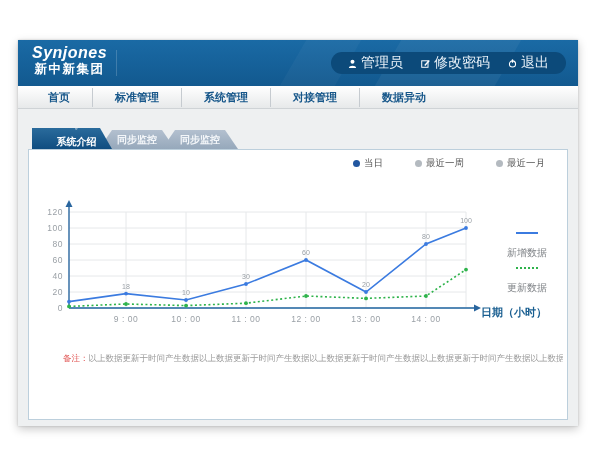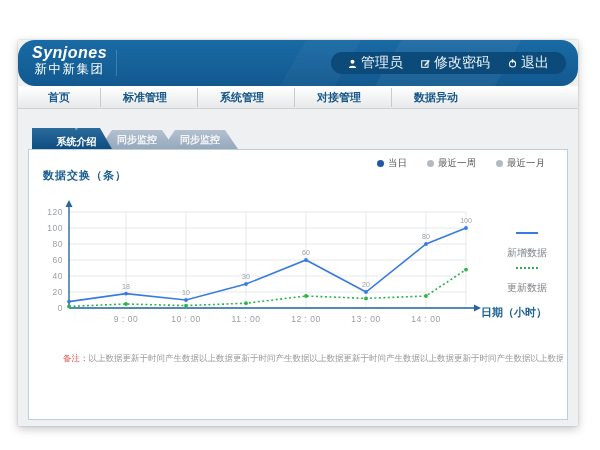--- a/index.html
+++ b/index.html
@@ -1,52 +1,52 @@
 <!DOCTYPE html>
 <html><head>
 <meta charset="utf-8">
 <style>
   html,body{margin:0;padding:0;}
   body{width:600px;height:450px;background:#ffffff;position:relative;overflow:hidden;
        font-family:"Liberation Sans",sans-serif;}
   .window{position:absolute;left:18px;top:40px;width:560px;height:386px;background:#eef0f1;
           box-shadow:0 3px 9px rgba(0,0,0,.22),0 0 2px rgba(0,0,0,.18);}
   
-  .header{position:relative;height:46px;background:linear-gradient(180deg,#1a6aa5,#12598f);overflow:hidden;border-radius:17px;}
+  .header{position:relative;height:46px;background:linear-gradient(180deg,#1a6aa5,#12598f);overflow:hidden;}
   .streak{position:absolute;top:-6px;bottom:-6px;background:rgba(255,255,255,.05);transform:skewX(-30deg);}
   .s1{right:70px;width:120px;}
   .s2{right:230px;width:55px;background:rgba(255,255,255,.035);}
   .logo{position:absolute;left:14px;top:4px;color:#fff;text-align:center;line-height:1.15;}
   .logo .en{font-size:16px;font-weight:bold;font-style:italic;letter-spacing:.5px;}
-  .logo .cn{font-size:12.5px;font-weight:normal;letter-spacing:1.5px;}
+  .logo .cn{font-size:12.5px;font-weight:bold;letter-spacing:1.5px;}
   .header-divider{position:absolute;left:98px;top:10px;width:1px;height:26px;background:rgba(255,255,255,.18);}
   .app-title{position:absolute;left:108px;top:15px;color:#ffffff;font-size:14.5px;letter-spacing:2px;}
   .user-pill{position:absolute;right:12px;top:12px;height:22px;background:#0c4a7a;border-radius:11px;
              display:flex;align-items:center;padding:0 8px;color:#e8f1f8;font-size:14px;}
   .pill-item{display:flex;align-items:center;gap:4px;padding:0 9px;cursor:pointer;white-space:nowrap;}
   .pill-item svg{display:block;}
   
   .nav{height:22px;background:linear-gradient(#ffffff,#e7e9ea);border-bottom:1px solid #cfd3d6;
        display:flex;align-items:center;padding-left:8px;text-align:right;}
   .nav-item{font-size:11px;font-weight:bold;color:#17578a;padding:2px 22px;cursor:pointer;white-space:nowrap;}
-  .nav-item + .nav-item{border-left:1px solid #c6cbd0;margin-left:8px;}
+  .nav-item + .nav-item{border-left:1px solid #c6cbd0;}
   .nav-shadow{height:7px;background:linear-gradient(rgba(0,0,0,.13),rgba(0,0,0,0));}
   
   .content{position:absolute;left:0;right:0;top:69px;bottom:0;background:#eef0f1;}
   .tabs{position:absolute;left:14px;top:19px;height:21px;display:flex;align-items:flex-end;z-index:2;}
   .tab{font-size:10px;font-weight:bold;color:#fff;display:flex;align-items:center;box-sizing:border-box;cursor:pointer;}
   .tab.active{width:80px;height:21px;background:linear-gradient(#2a6b9c,#0f4d80);
               clip-path:polygon(0 0,68px 0,80px 100%,0 100%);padding:0 0 0 9px;gap:5px;z-index:3;flex-direction:column;}
   .tab.inactive{width:76px;height:19px;background:linear-gradient(#b3c0cf,#96a8bb);color:#f3f6f9;
                 clip-path:polygon(13px 0,63px 0,76px 100%,0 100%);margin-left:-13px;justify-content:center;}
   .tab.t2{z-index:2;} .tab.t3{z-index:1;}
   
   .card{position:absolute;left:10px;top:40px;width:540px;bottom:6px;background:#ffffff;
         border:1px solid #bccfdc;box-sizing:border-box;}
-  .radios{position:absolute;top:7px;right:22px;display:flex;gap:20px;align-items:flex-end;
+  .radios{position:absolute;top:7px;right:22px;display:flex;gap:32px;align-items:flex-end;
           font-size:9.5px;color:#555;}
   .radio{display:flex;align-items:center;cursor:pointer;white-space:nowrap;}
   .radio-dot{width:7px;height:7px;border-radius:50%;background:#b4bac0;display:inline-block;margin-right:4px;}
   .radio.selected .radio-dot{background:#2257a0;}
   .y-title{position:absolute;left:14px;top:18px;font-size:11px;font-weight:bold;color:#1a5f91;letter-spacing:1px;}
   .x-title{position:absolute;left:452px;top:155px;font-size:11px;font-weight:bold;color:#1a5f91;white-space:nowrap;}
   svg.chart{position:absolute;left:0;top:0;}
   svg.chart .tick{font-size:8.5px;fill:#9aa0a6;letter-spacing:.5px;}
   svg.chart .plabel{font-size:7px;fill:#9aa0a6;}
   .legend{position:absolute;right:20px;top:82px;font-size:10px;color:#808488;}
@@ -132,21 +132,20 @@
         <div class="radio">
           <span class="radio-dot"></span>
           <span>最近一周</span>
         </div>
         <div class="radio">
           <span class="radio-dot"></span>
           <span>最近一月</span>
         </div>
       </div>
 
-      <div class="y-title">数据交换（条）</div>
 
       <svg class="chart" width="540" height="272" viewBox="0 0 540 272">
           <line x1="40" y1="142" x2="437" y2="142" stroke="#e6e8ea" stroke-width="1"></line>
           <line x1="40" y1="126" x2="437" y2="126" stroke="#e6e8ea" stroke-width="1"></line>
           <line x1="40" y1="110" x2="437" y2="110" stroke="#e6e8ea" stroke-width="1"></line>
           <line x1="40" y1="94" x2="437" y2="94" stroke="#e6e8ea" stroke-width="1"></line>
           <line x1="40" y1="78" x2="437" y2="78" stroke="#e6e8ea" stroke-width="1"></line>
           <line x1="40" y1="62" x2="437" y2="62" stroke="#e6e8ea" stroke-width="1"></line>
           <line x1="97" y1="62" x2="97" y2="158" stroke="#e6e8ea" stroke-width="1"></line>
           <line x1="157" y1="62" x2="157" y2="158" stroke="#e6e8ea" stroke-width="1"></line>

